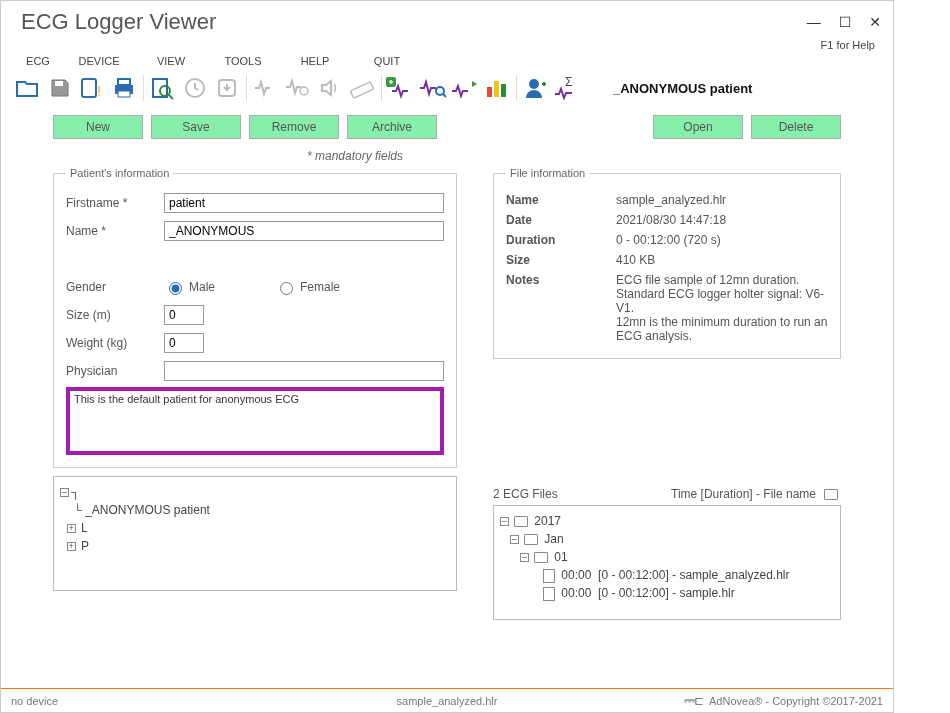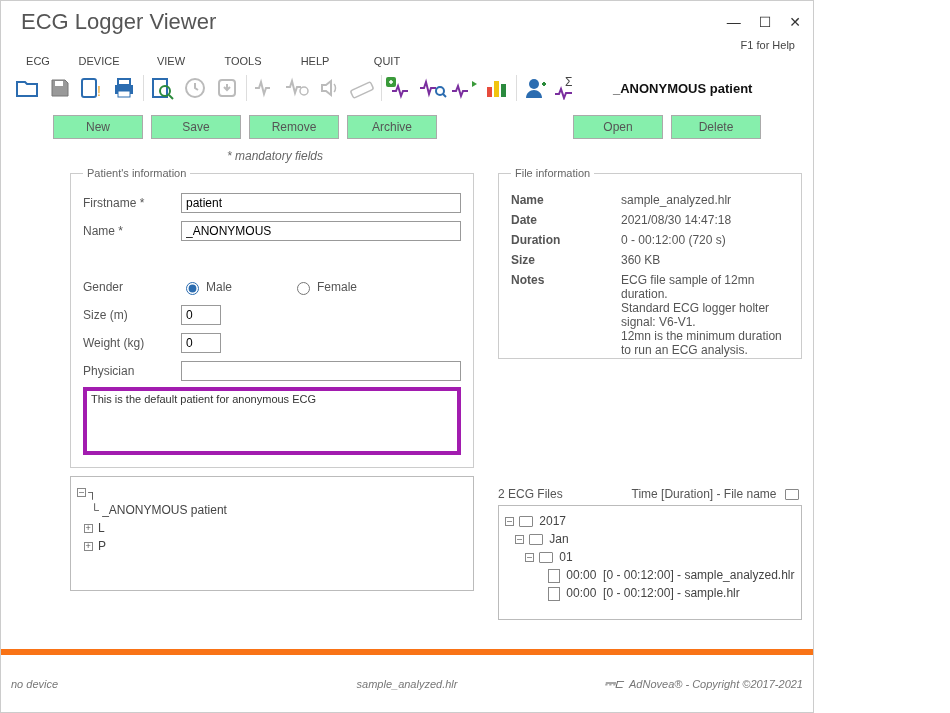--- a/index.html
+++ b/index.html
@@ -1,55 +1,55 @@
 <!DOCTYPE html>
 <html><head>
 <meta charset="utf-8">
 <style>
 * { box-sizing: border-box; font-family: "Segoe UI", Arial, sans-serif; }
 body { margin: 0; padding: 0; background: #fff; }
-.window { width: 814px; height: 713px; border: 1px solid #ccc; display: flex; flex-direction: column; position: relative; }
+.window { width: 894px; height: 713px; border: 1px solid #ccc; display: flex; flex-direction: column; position: relative; }
 .titlebar { display: flex; align-items: center; padding: 8px 12px 4px 20px; }
 .titlebar-title { font-size: 22px; color: #555; font-weight: 400; }
 .titlebar-controls { margin-left: auto; display: flex; gap: 18px; }
 .titlebar-controls span { font-size: 14px; color: #333; cursor: default; }
 .help-hint { text-align: right; padding: 0 18px; font-size: 11px; color: #444; }
 .menubar { display: flex; gap: 0; padding: 2px 12px 4px 12px; }
 .menubar-item { font-size: 11px; color: #444; padding: 2px 10px; text-align: center; min-width: 72px; }
 .menubar-item:first-child { min-width: 50px; }
 .toolbar { display: flex; align-items: center; padding: 0 12px 6px 12px; gap: 2px; }
 .tb-icon { width: 30px; height: 30px; display: flex; align-items: center; justify-content: center; }
 .tb-sep { width: 1px; height: 26px; background: #ddd; margin: 0 2px; }
 .patient-label { font-size: 13px; font-weight: bold; color: #111; margin-left: 28px; }
 .buttonrow { display: flex; padding: 6px 52px 2px 52px; gap: 8px; }
 .btn { border: 1px solid #aaa; background: #86efac; font-size: 12px; color: #555; width: 90px; height: 24px; text-align: center; line-height: 22px; cursor: default; }
 .buttonrow .right { margin-left: auto; display: flex; gap: 8px; }
 .mandatory { font-style: italic; font-size: 12px; color: #666; text-align: right; padding: 8px 490px 4px 0; }
-.main { display: flex; padding: 0 52px; gap: 24px; margin-left: 17px; }
+.main { display: flex; padding: 0 52px; gap: 36px; }
 .col { flex: 1; }
 fieldset { border: 1px solid #ccc; margin: 0 0 8px 0; padding: 8px 12px 8px 12px; }
 legend { font-size: 11px; color: #666; padding: 0 4px; }
 .form-row { display: flex; align-items: center; margin: 4px 0; min-height: 24px; }
 .form-label { width: 98px; font-size: 12px; color: #555; }
 input[type=text] { border: 1px solid #999; font-size: 12px; padding: 2px 4px; height: 20px; }
 .wide { width: 280px; }
 .short { width: 88px; }
 .tiny { width: 40px; }
 .radio-row { display: flex; align-items: center; gap: 10px; }
 .radio-row label { font-size: 12px; color: #555; display: flex; align-items: center; gap: 4px; }
 .radio-row input { accent-color: #2b6cb0; }
 .notes-area { border: 4px solid #a21caf; width: 100%; height: 68px; font-size: 11px; color: #333; padding: 2px 4px; resize: none; }
 .info-row { display: flex; margin: 6px 0; font-size: 12px; color: #555; }
 .info-row .lbl { width: 110px; font-weight: bold; }
 .info-row .val { flex: 1; }
 .tree-box { border: 1px solid #bbb; height: 115px; font-size: 12px; color: #444; padding: 6px; overflow: auto; line-height: 18px; white-space: pre; font-family: "Segoe UI", Arial, sans-serif; }
 .tree-header { display: flex; font-size: 12px; color: #555; margin-bottom: 4px; align-items: center; }
 .tree-header .sort { margin-left: auto; }
 .folder-icon { display: inline-block; width: 14px; height: 11px; border: 1px solid #888; border-radius: 1px; vertical-align: middle; margin: 0 3px; }
-.statusbar { margin-top: auto; border-top: 6px solid #f97316; display: flex; align-items: center; padding: 20px 10px; font-size: 11px; color: #777; font-style: italic; }
+.statusbar { margin-top: auto; border-top: 1px solid #f97316; display: flex; align-items: center; padding: 3px 10px; font-size: 11px; color: #777; }
 .statusbar .center { position: absolute; left: 50%; transform: translateX(-50%); }
 .statusbar .right { margin-left: auto; display: flex; align-items: center; gap: 6px; }
 .plug-icon { font-size: 14px; color: #555; }
 .expander { display: inline-block; width: 9px; height: 9px; border: 1px solid #888; text-align: center; line-height: 7px; font-size: 9px; margin-right: 2px; vertical-align: middle; color: #555; }
 .doc-icon { display: inline-block; width: 12px; height: 14px; border: 1px solid #888; vertical-align: middle; margin: 0 3px; background: #fff; position: relative; }
 svg { display: block; }
 </style>
 </head>
 <body>
 
@@ -260,21 +260,21 @@
         <div class="info-row">
             <div class="lbl">Date</div>
             <div class="val">2021/08/30  14:47:18</div>
           </div>
         <div class="info-row">
             <div class="lbl">Duration</div>
             <div class="val">0 - 00:12:00 (720 s)</div>
           </div>
         <div class="info-row">
             <div class="lbl">Size</div>
-            <div class="val">360 KB</div>
+            <div class="val">410 KB</div>
           </div>
         <div class="info-row">
             <div class="lbl">Notes</div>
             <div class="val" id="file-notes" style="white-space:pre-line">ECG file sample of 12mn duration.
 Standard ECG logger holter signal: V6-V1.
 12mn is the minimum duration to run an ECG analysis.</div>
           </div>
       </fieldset>
 
       <div style="height:120px"></div>

